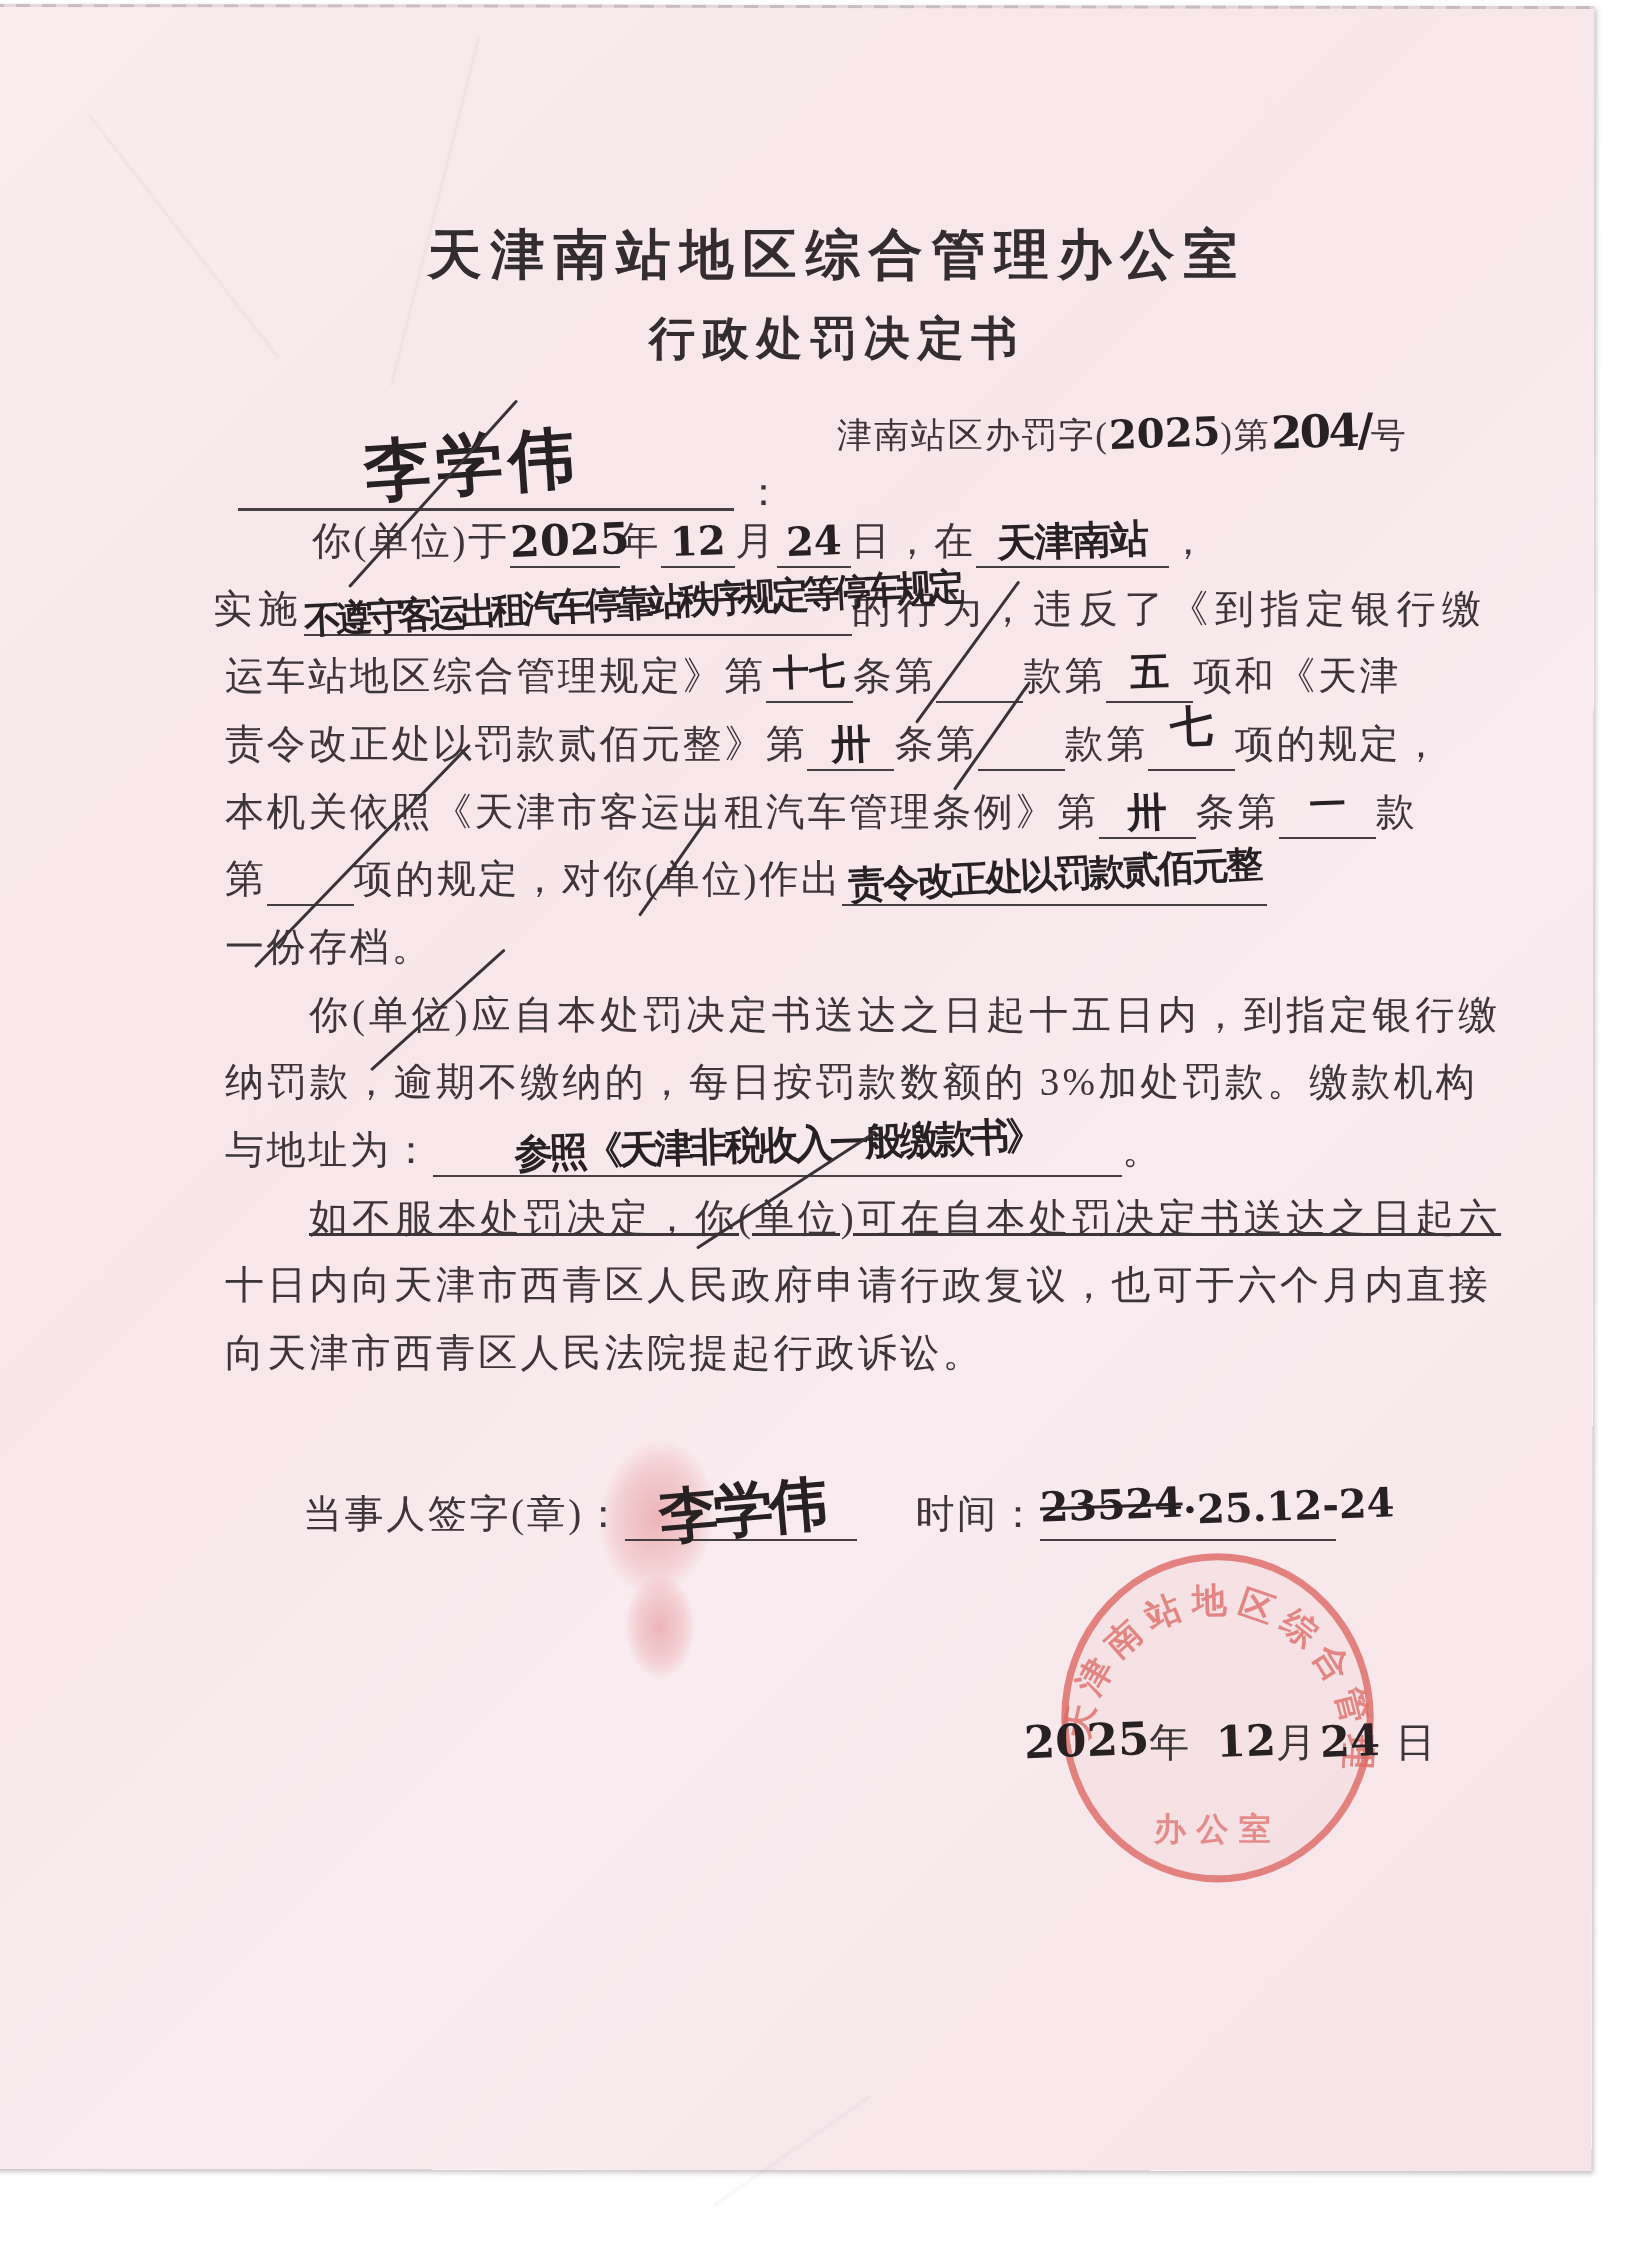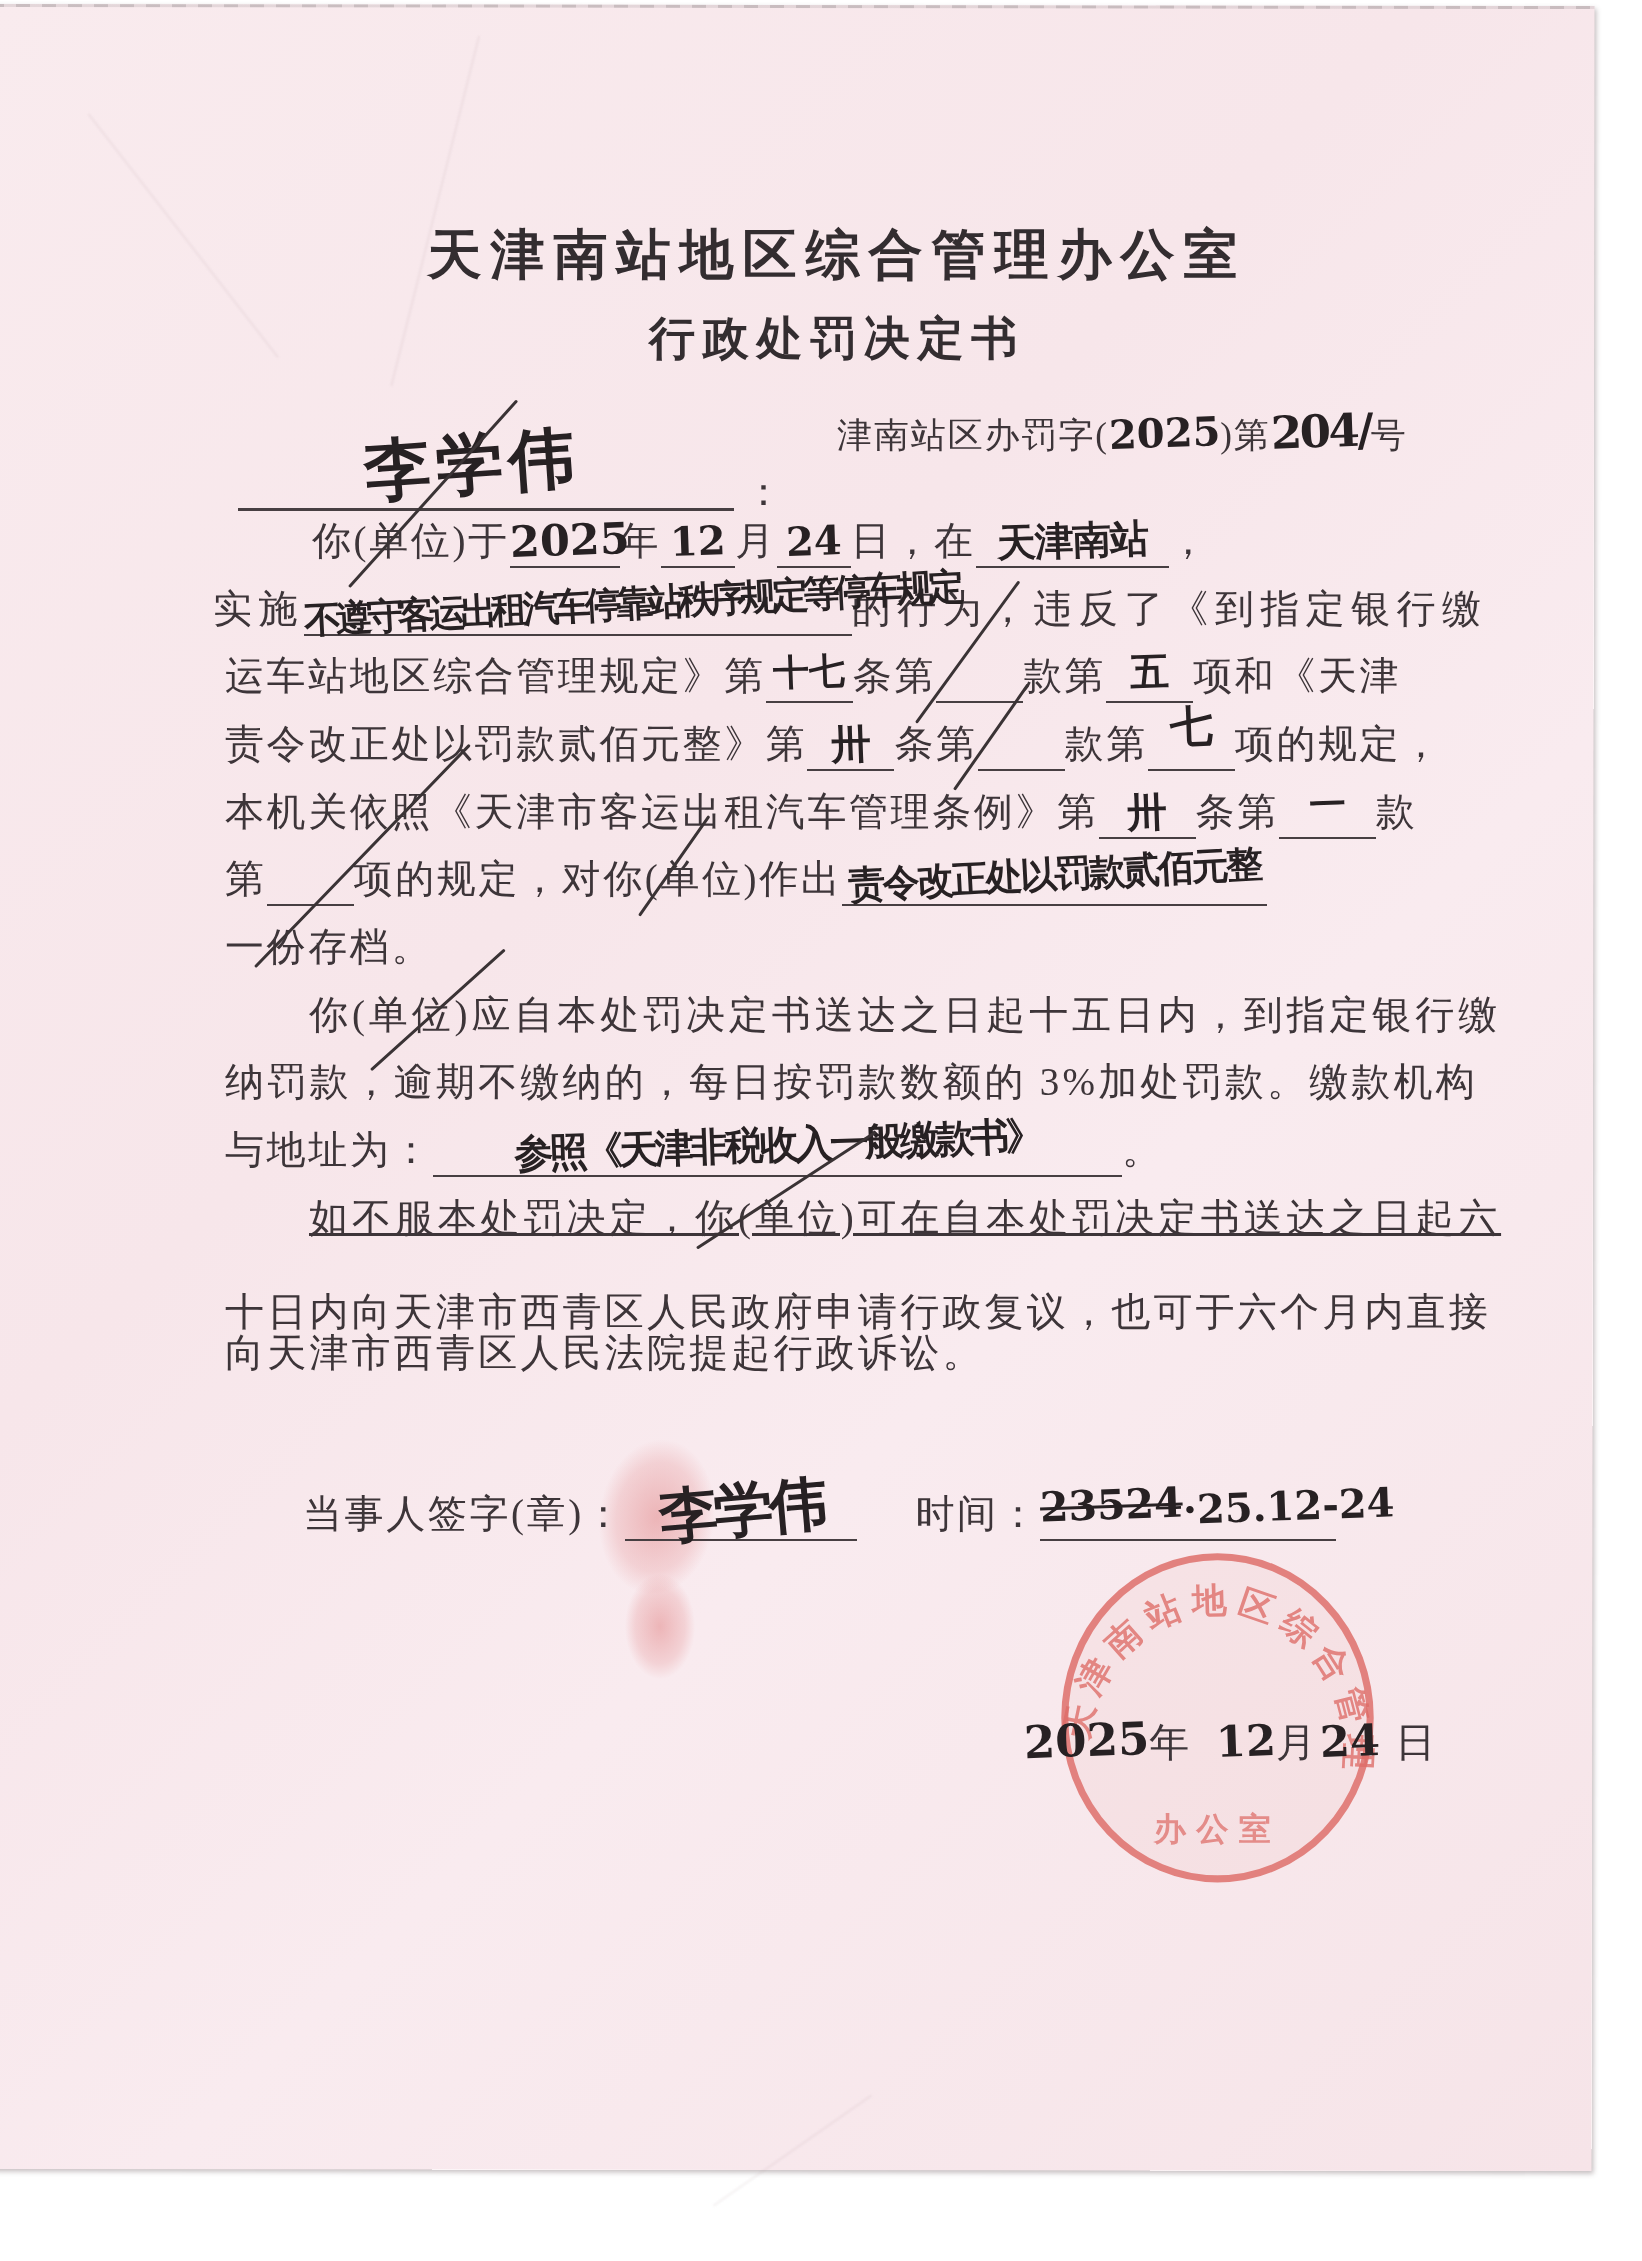--- a/index.html
+++ b/index.html
@@ -73,21 +73,21 @@
 
   <div class="line" style="left:225px;top:920px;letter-spacing:2.6px;">一份存档。</div>
 
   <div class="line" style="left:309px;top:988px;letter-spacing:3.9px;">你(单位)应自本处罚决定书送达之日起十五日内，到指定银行缴</div>
   <div class="line" style="left:225px;top:1055px;letter-spacing:3.2px;">纳罚款，逾期不缴纳的，每日按罚款数额的 3%加处罚款。缴款机构</div>
   <div class="line" style="left:225px;top:1123px;letter-spacing:2.6px;">
     <span>与地址为：</span><span class="bk" style="width:689px;"><span class="hw" style="font-size:39px;letter-spacing:-3.9px;position:relative;top:-5.2px;transform:rotate(-2deg);">参照《天津非税收入一般缴款书》</span></span><span>。</span>
   </div>
 
   <div class="line" style="left:309px;top:1191px;letter-spacing:3.9px;text-decoration:underline;">如不服本处罚决定，你(单位)可在自本处罚决定书送达之日起六</div>
-  <div class="line" style="left:225px;top:1258px;letter-spacing:3.2px;margin-top:27px;">十日内向天津市西青区人民政府申请行政复议，也可于六个月内直接</div>
+  <div class="line" style="left:225px;top:1258px;letter-spacing:3.2px;">十日内向天津市西青区人民政府申请行政复议，也可于六个月内直接</div>
   <div class="line" style="left:225px;top:1326px;letter-spacing:3.2px;">向天津市西青区人民法院提起行政诉讼。</div>
 
   <div class="fp" style="left:583px;top:1417px;width:148px;height:200px;transform:rotate(8deg);"></div>
   <div class="fp" style="left:615px;top:1559px;width:90px;height:135px;"></div>
 
   <div class="line" style="left:303px;top:1487px;letter-spacing:2.6px;">
     <span>当事人签字(章)：</span><span class="bk" style="width:232px;"><span class="hw" style="font-size:59px;letter-spacing:-3.9px;position:relative;top:-3.9px;transform:rotate(-5deg);">李学伟</span></span><span style="display:inline-block;width:58px;"></span><span>时间：</span><span class="bk" style="width:296px;"><span class="hw struck" style="font-size:41px;position:relative;top:-9px;">23524</span><span class="hw" style="font-size:40px;position:relative;top:-7.7px;">·25.12-24</span></span>
   </div>
 
   <svg class="seal" width="335" height="348" viewBox="0 0 520 540">

